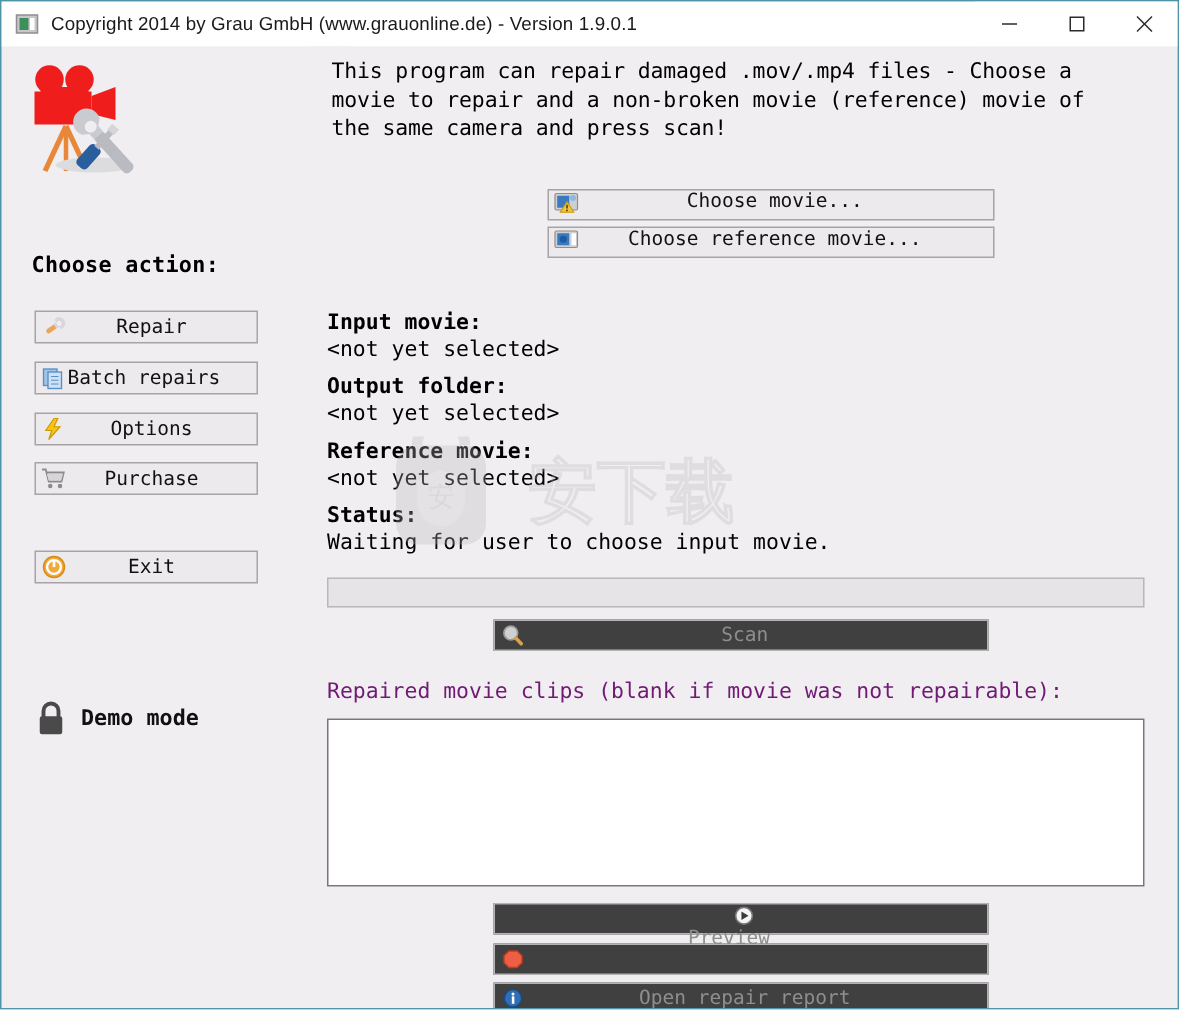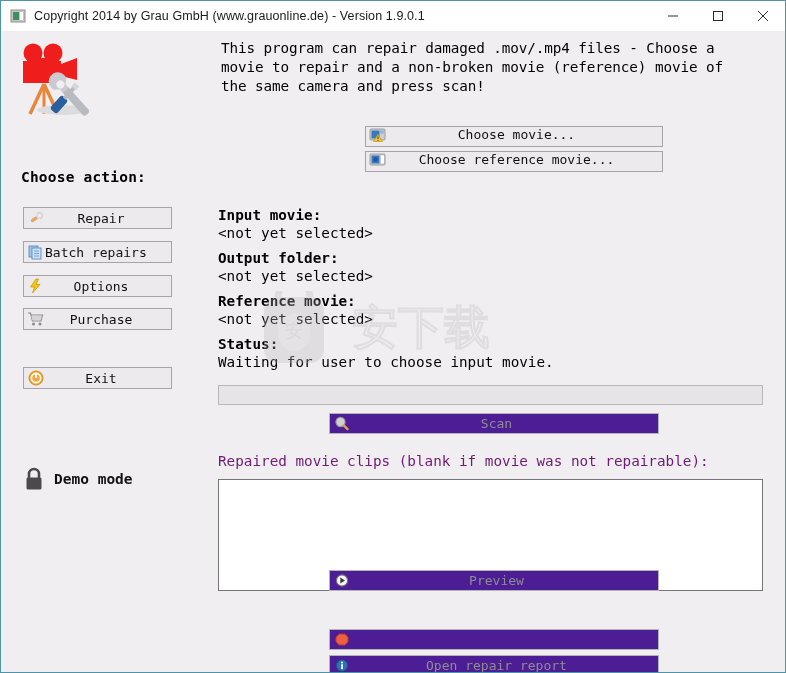--- a/index.html
+++ b/index.html
@@ -231,21 +231,21 @@
     border: 1px solid #b9b7ba;
     background: #e6e4e7;
   }
 
   .disabled-btn {
     position: absolute;
     left: 123px;
     width: 330px;
     height: 21px;
     box-sizing: border-box;
-    background: #4c1d95;
+    background: #404040;
     border: 1px solid #b4b4b4;
     display: flex;
     align-items: center;
     cursor: default;
   }
   .disabled-btn .ico {
     width: 18px; height: 15px;
     margin-left: 3px;
     flex: none;
     position: relative;
@@ -253,21 +253,21 @@
   .disabled-btn .lbl {
     flex: 1;
     text-align: center;
     font-family: "DejaVu Sans Mono", monospace;
     font-size: 13px;
     color: #8e8e8e;
     padding-right: 16px;
     white-space: nowrap;
   }
   #btn-scan    { top: 382px; }
-  #btn-preview { top: 539px; }
+  #btn-preview { top: 571px; flex-direction: column; }
   #btn-stop    { top: 598px; }
   #btn-report  { top: 624px; }
 
   .clips-label {
     position: absolute;
     left: 12px;
     top: 422px;
     font-family: "DejaVu Sans Mono", monospace;
     font-size: 14.3px;
     color: #701a75;

